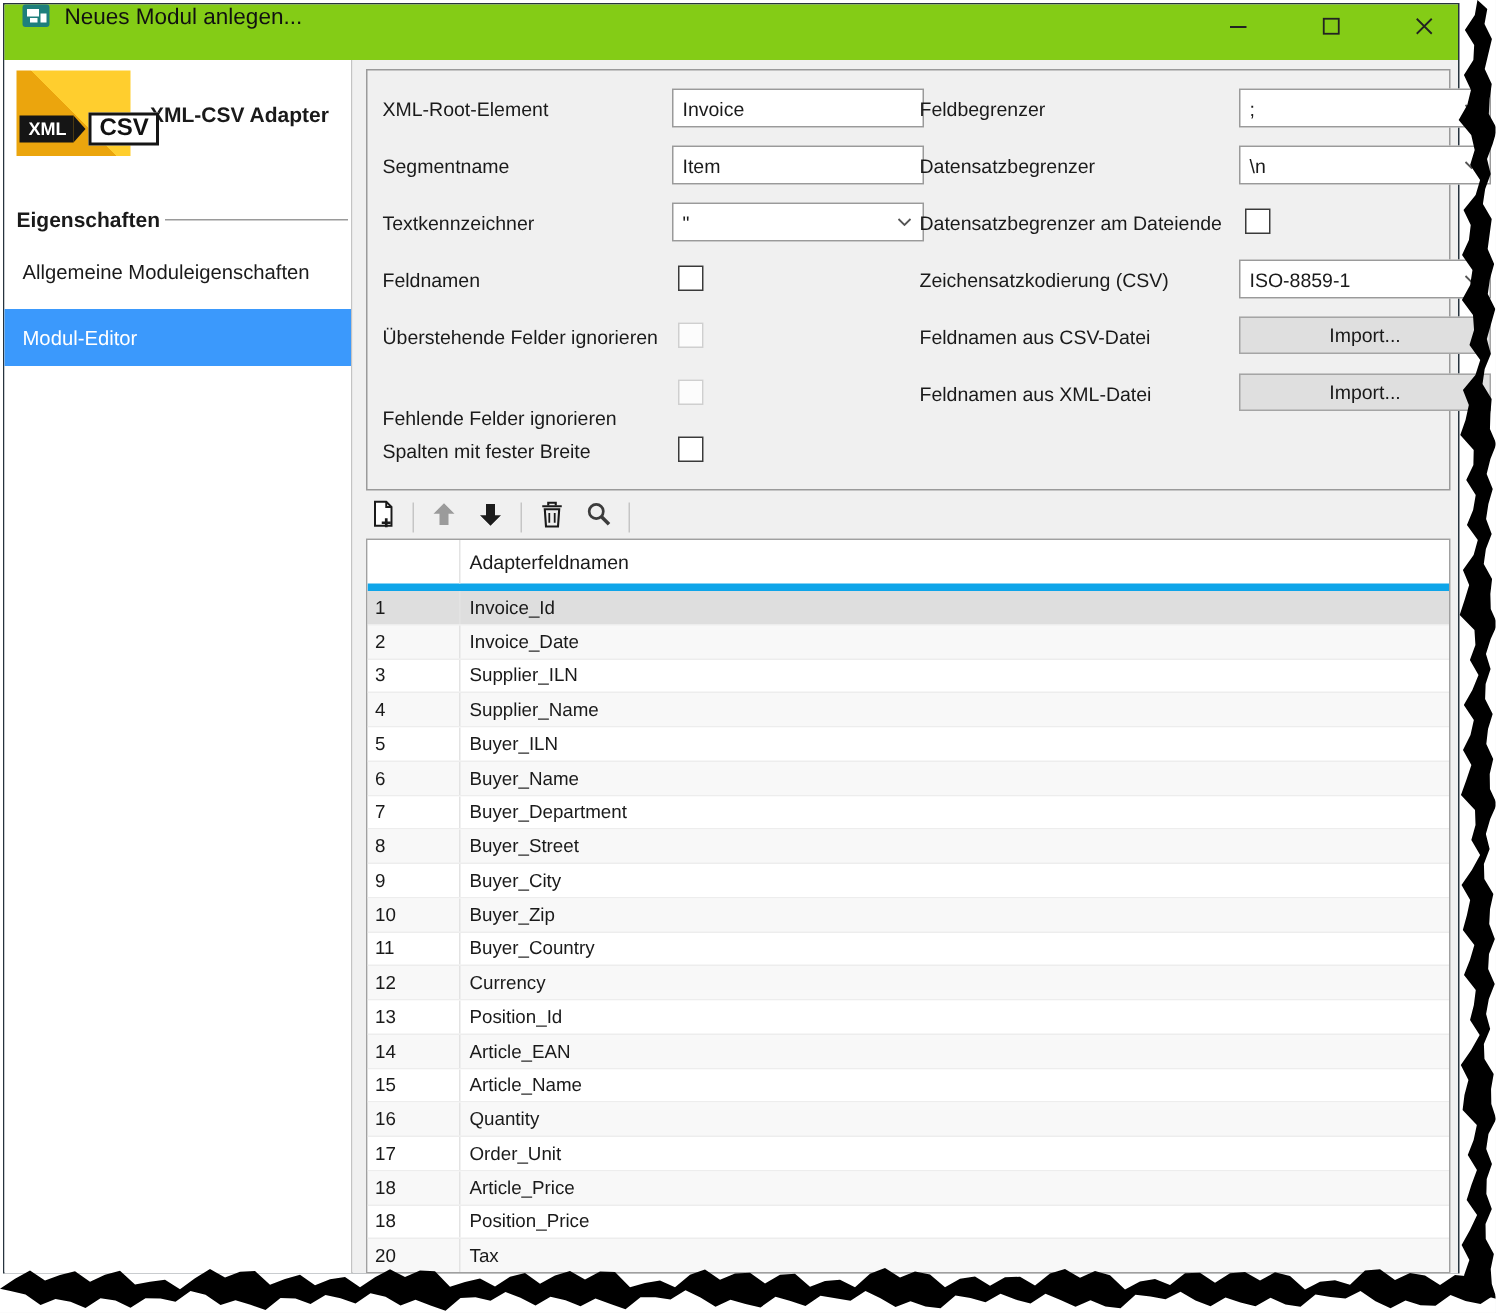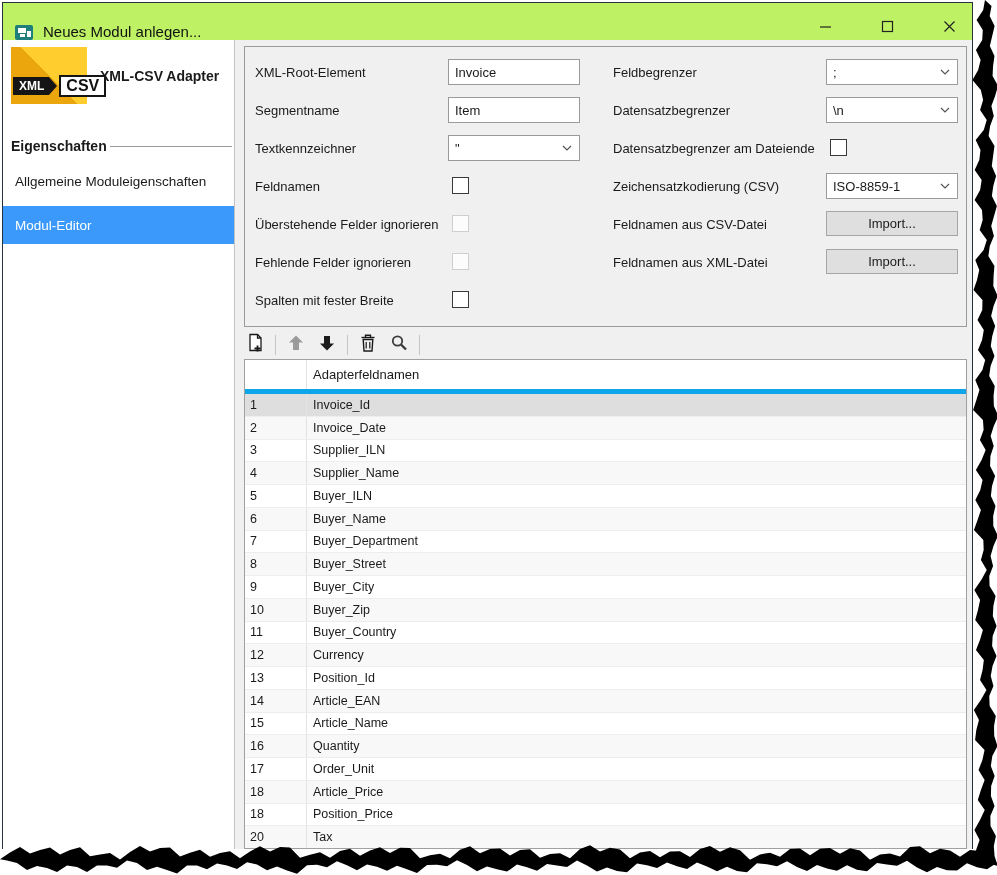--- a/index.html
+++ b/index.html
@@ -1,21 +1,21 @@
 <!DOCTYPE html>
 <html><head>
 <meta charset="utf-8">
 <style>
   html,body{margin:0;padding:0;background:#ffffff;}
   body{width:997px;height:875px;position:relative;overflow:hidden;
        font-family:"Liberation Sans",sans-serif;color:#1a1a1a;}
   .window{position:absolute;left:2px;top:2px;width:971px;height:847px;
           background:#ffffff;border:1px solid #26333e;box-sizing:border-box;}
   
-  .titlebar{height:37px;display:flex;align-items:flex-end;background:#bef264;}
+  .titlebar{height:37px;display:flex;align-items:flex-start;background:#84cc16;}
   .app-icon{width:18px;height:15px;margin-left:12px;border-radius:2px;
             background:#1e7f7c;position:relative;flex:0 0 auto;}
   .app-icon i{position:absolute;background:#fff;}
   .app-icon i.a{left:3px;top:3px;width:8px;height:5px;}
   .app-icon i.b{left:5px;top:9px;width:5px;height:3px;}
   .app-icon i.c{right:2px;top:6px;width:4px;height:6px;}
   .title{margin-left:10px;font-size:15px;color:#111;}
   .controls{margin-left:auto;display:flex;align-items:center;padding-right:8px;gap:32px;}
   .wbtn{width:30px;height:28px;display:flex;align-items:center;justify-content:center;cursor:default;}
   
@@ -38,21 +38,21 @@
   .side-item{font-size:13.5px;padding-left:12px;height:34px;display:flex;align-items:center;
              margin-top:10px;cursor:default;}
   .side-item.selected{height:38px;color:#fff;margin-top:8px;}
   
   .content{flex:1;background:#f0f0f0;position:relative;}
   .groupbox{position:absolute;left:9px;right:5px;top:6px;height:281px;
             border:1px solid #9a9a9a;background:#f0f0f0;box-sizing:border-box;}
   .frow{position:absolute;height:26px;}
   .frow .flabel{position:absolute;top:0;height:26px;display:flex;align-items:center;
                 font-size:13px;white-space:nowrap;}
-  .ctrl{position:absolute;top:0;height:26px;width:132px;box-sizing:border-box;background:#fff;
+  .ctrl{position:absolute;top:0;height:26px;width:168px;box-sizing:border-box;background:#fff;
         border:1px solid #9a9a9a;display:flex;align-items:center;font-size:13px;}
   .ctrl.textbox{padding-left:6px;}
   .ctrl.combo{padding-left:6px;}
   .combo .chev{margin-left:auto;margin-right:7px;width:10px;height:6px;}
   .chev svg{display:block;}
   .ctrl.checkbox{width:17px;height:17px;top:4px;border:1.5px solid #3a3a3a;background:#fff;}
   .ctrl.checkbox.disabled{border:1px solid #cfcfcf;background:#fcfcfc;}
   .ctrl.btn{background:#dfdfdf;border:1px solid #a5a5a5;justify-content:center;height:25px;cursor:default;}
   
   .toolbar{position:absolute;left:9px;top:293px;height:24px;display:flex;align-items:center;gap:9px;}
@@ -149,21 +149,21 @@
           </div>
           <div class="frow" style="top: 126px; left: 0px; right: 0px;">
             <span class="flabel" style="left: 10px; text-align: right;">Feldnamen</span>
             <div class="ctrl checkbox" style="left: 207px;"></div>
           </div>
           <div class="frow" style="top: 164px; left: 0px; right: 0px;">
             <span class="flabel" style="left: 10px;">Überstehende Felder ignorieren</span>
             <div class="ctrl checkbox disabled" style="left: 207px;"></div>
           </div>
           <div class="frow" style="top: 202px; left: 0px; right: 0px;">
-            <span class="flabel" style="left: 10px;">Fehlende Felder ignorieren</span>
+            <span class="flabel" style="left: 10px; margin-top: 16px;">Fehlende Felder ignorieren</span>
             <div class="ctrl checkbox disabled" style="left: 207px;"></div>
           </div>
           <div class="frow" style="top: 240px; left: 0px; right: 0px;">
             <span class="flabel" style="left: 10px;">Spalten mit fester Breite</span>
             <div class="ctrl checkbox" style="left: 207px;"></div>
           </div>
           <div class="frow" style="top: 12px; left: 0px; right: 0px;">
             <span class="flabel" style="left: 368px;">Feldbegrenzer</span>
             <div class="ctrl combo" style="left: 581px;">
               <span>;</span>

